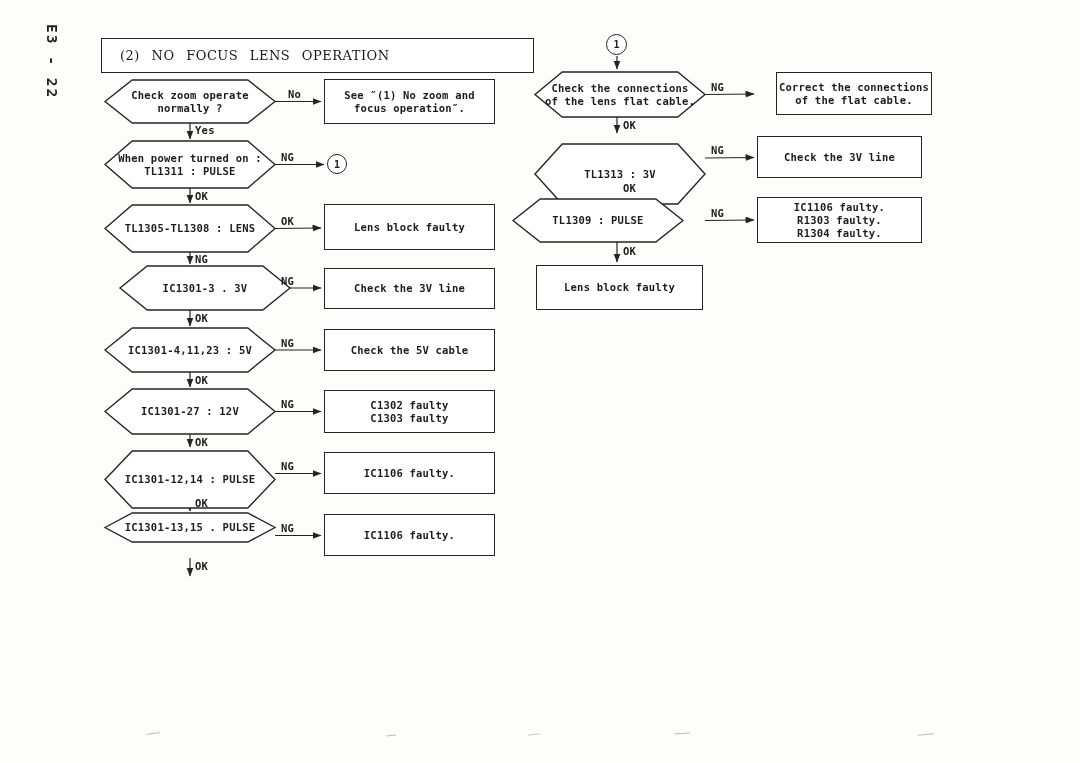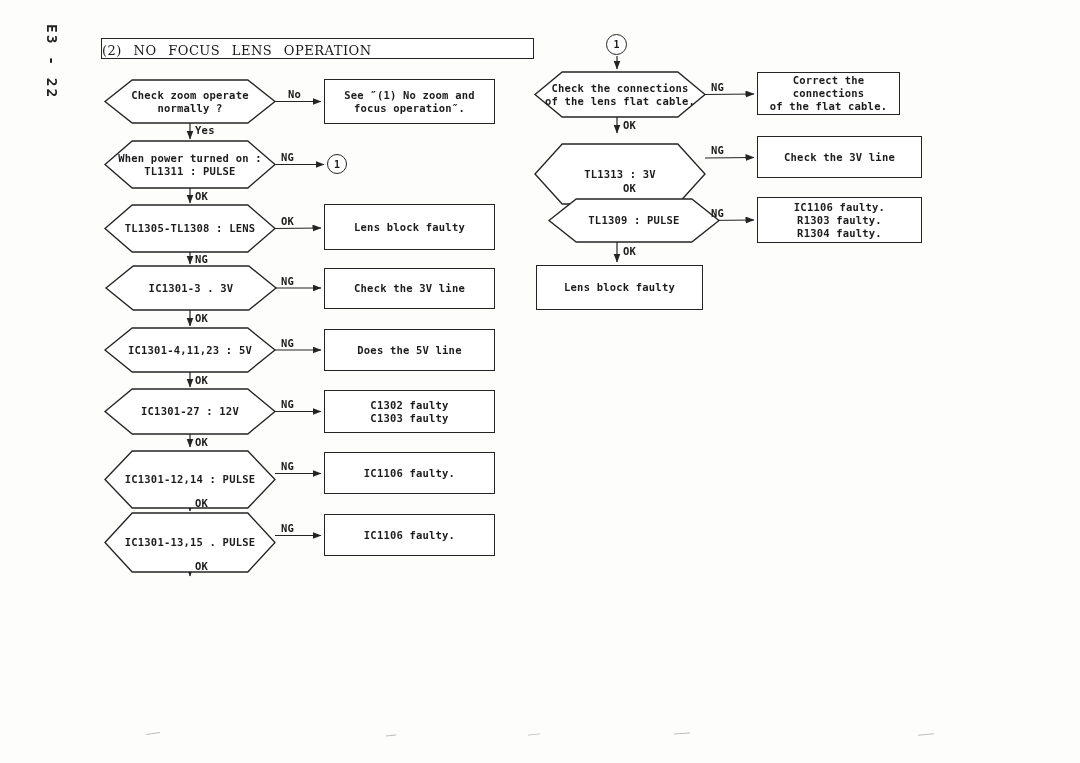--- a/index.html
+++ b/index.html
@@ -29,23 +29,23 @@
     display:flex; align-items:center; justify-content:center;
     font-weight:bold; font-size:10px;
   }
   .page-code {
     position:absolute; left:44px; top:24px; z-index:2;
     writing-mode:vertical-rl; text-orientation:mixed;
     font-family:"DejaVu Sans Mono", monospace;
     font-weight:bold; font-size:14.5px; letter-spacing:2px; color:#222;
   }
   .title-box {
-    position:absolute; left:101px; top:38px; width:433px; height:21px; z-index:2;
+    position:absolute; left:101px; top:38px; width:433px; height:35px; z-index:2;
     border:1.5px solid #242424; box-sizing:border-box; background:#fff;
-    display:flex; align-items:flex-end; padding-left:0;
+    display:flex; align-items:center; padding-left:18px;
     font-family:"DejaVu Serif", serif; font-size:13px; color:#191919;
     word-spacing:7px; letter-spacing:0.5px; white-space:nowrap;
   }
   .artifact { position:absolute; height:1px; background:#bcbcbc; z-index:1; }
 </style>
 </head>
 <body>
 
 <div class="canvas">
 
@@ -102,21 +102,21 @@
       </svg>
     <div class="node-text">When power turned on :
 TL1311 : PULSE</div>
   </div>
   <div class="node hex" style="left:105px;top:205px;width:170px;height:47px">
     <svg viewBox="0 0 100 40" preserveAspectRatio="none">
         <polygon points="0,20 16,0 84,0 100,20 84,40 16,40"></polygon>
       </svg>
     <div class="node-text">TL1305-TL1308 : LENS</div>
   </div>
-  <div class="node hex" style="left:106px;top:266px;width:170px;height:44px">
+  <div class="node hex" style="left:120px;top:266px;width:170px;height:44px">
     <svg viewBox="0 0 100 40" preserveAspectRatio="none">
         <polygon points="0,20 16,0 84,0 100,20 84,40 16,40"></polygon>
       </svg>
     <div class="node-text">IC1301-3 . 3V</div>
   </div>
   <div class="node hex" style="left:105px;top:328px;width:170px;height:44px">
     <svg viewBox="0 0 100 40" preserveAspectRatio="none">
         <polygon points="0,20 16,0 84,0 100,20 84,40 16,40"></polygon>
       </svg>
     <div class="node-text">IC1301-4,11,23 : 5V</div>
@@ -126,39 +126,39 @@
         <polygon points="0,20 16,0 84,0 100,20 84,40 16,40"></polygon>
       </svg>
     <div class="node-text">IC1301-27 : 12V</div>
   </div>
   <div class="node hex" style="left:105px;top:451px;width:170px;height:57px">
     <svg viewBox="0 0 100 40" preserveAspectRatio="none">
         <polygon points="0,20 16,0 84,0 100,20 84,40 16,40"></polygon>
       </svg>
     <div class="node-text">IC1301-12,14 : PULSE</div>
   </div>
-  <div class="node hex" style="left:105px;top:513px;width:170px;height:59px">
+  <div class="node hex" style="left:105px;top:513px;width:170px;height:29px">
     <svg viewBox="0 0 100 40" preserveAspectRatio="none">
         <polygon points="0,20 16,0 84,0 100,20 84,40 16,40"></polygon>
       </svg>
     <div class="node-text">IC1301-13,15 . PULSE</div>
   </div>
 
   <div class="node rect" style="left:324px;top:79px;width:171px;height:45px">
     <div class="node-text">See ″(1) No zoom and
 focus operation″.</div>
   </div>
   <div class="node rect" style="left:324px;top:204px;width:171px;height:46px">
     <div class="node-text">Lens block faulty</div>
   </div>
   <div class="node rect" style="left:324px;top:268px;width:171px;height:41px">
     <div class="node-text">Check the 3V line</div>
   </div>
   <div class="node rect" style="left:324px;top:329px;width:171px;height:42px">
-    <div class="node-text">Does the 5V line</div>
+    <div class="node-text">Check the 5V cable</div>
   </div>
   <div class="node rect" style="left:324px;top:390px;width:171px;height:43px">
     <div class="node-text">C1302 faulty
 C1303 faulty</div>
   </div>
   <div class="node rect" style="left:324px;top:452px;width:171px;height:42px">
     <div class="node-text">IC1106 faulty.</div>
   </div>
   <div class="node rect" style="left:324px;top:514px;width:171px;height:42px">
     <div class="node-text">IC1106 faulty.</div>
@@ -196,31 +196,31 @@
       </svg>
     <div class="node-text">Check the connections
 of the lens flat cable.</div>
   </div>
   <div class="node hex" style="left:535px;top:144px;width:170px;height:60px">
     <svg viewBox="0 0 100 40" preserveAspectRatio="none">
         <polygon points="0,20 16,0 84,0 100,20 84,40 16,40"></polygon>
       </svg>
     <div class="node-text">TL1313 : 3V</div>
   </div>
-  <div class="node hex" style="left:549px;top:199px;width:170px;height:43px">
+  <div class="node hex" style="left:513px;top:199px;width:170px;height:43px">
     <svg viewBox="0 0 100 40" preserveAspectRatio="none">
         <polygon points="0,20 16,0 84,0 100,20 84,40 16,40"></polygon>
       </svg>
     <div class="node-text">TL1309 : PULSE</div>
   </div>
   <div class="node rect" style="left:536px;top:265px;width:167px;height:45px">
     <div class="node-text">Lens block faulty</div>
   </div>
 
-  <div class="node rect" style="left:757px;top:72px;width:143px;height:43px">
+  <div class="node rect" style="left:776px;top:72px;width:156px;height:43px">
     <div class="node-text">Correct the connections
 of the flat cable.</div>
   </div>
   <div class="node rect" style="left:757px;top:136px;width:165px;height:42px">
     <div class="node-text">Check the 3V line</div>
   </div>
   <div class="node rect" style="left:757px;top:197px;width:165px;height:46px">
     <div class="node-text">IC1106 faulty.
 R1303 faulty.
 R1304 faulty.</div>

